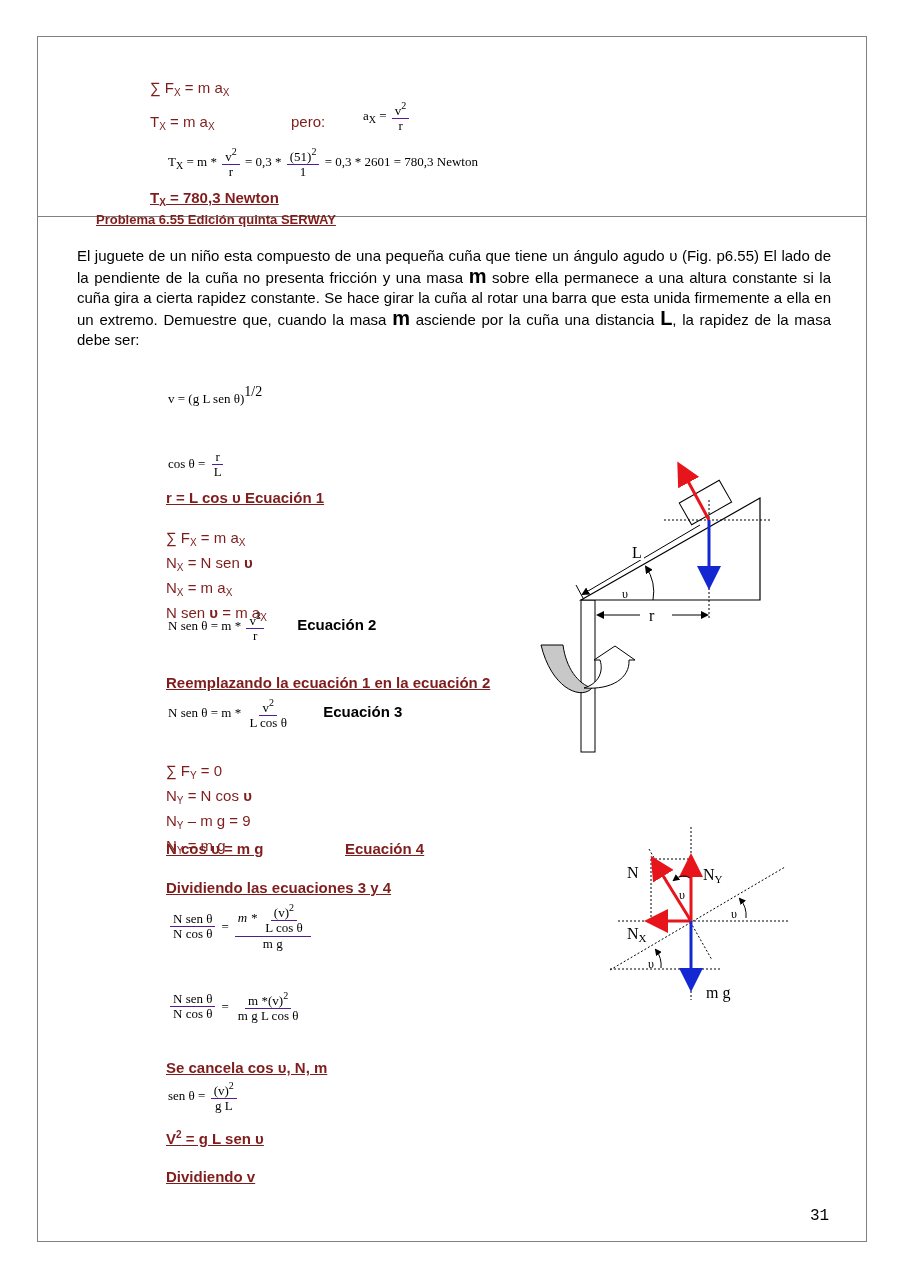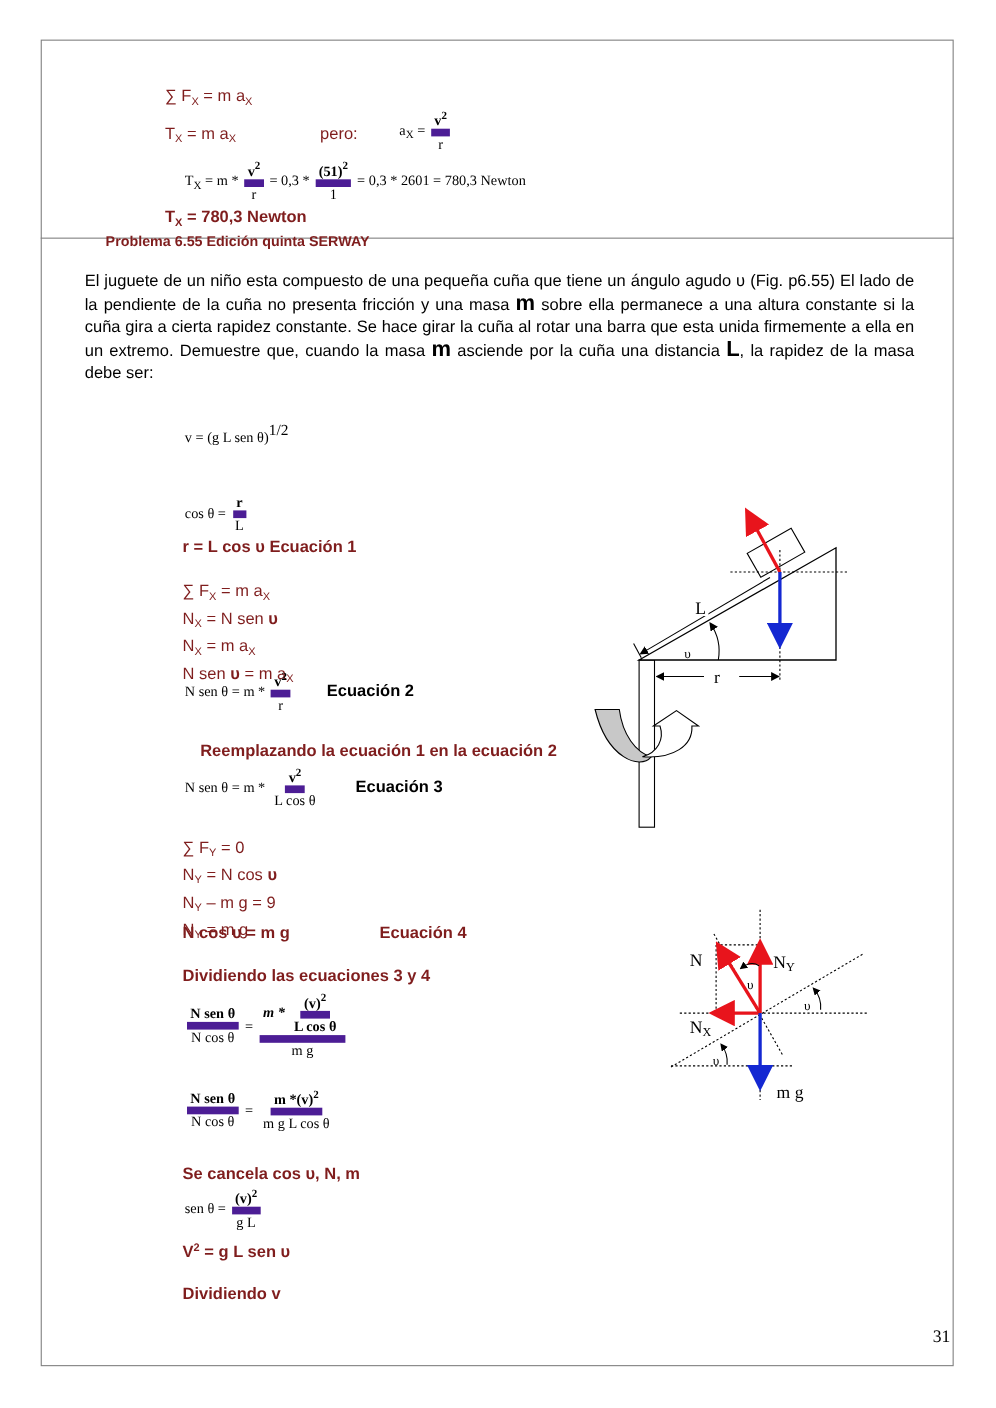--- a/index.html
+++ b/index.html
@@ -4,35 +4,35 @@
   <style>
     html, body { margin: 0; padding: 0; background: #ffffff; }
     body { width: 905px; height: 1280px; position: relative; overflow: hidden; }
     .page-frame {
       position: absolute; left: 37px; top: 36px; width: 830px; height: 1206px;
       border: 1.5px solid #808080; box-sizing: border-box;
     }
     .divider { position: absolute; left: 37px; top: 216px; width: 830px; height: 0; border-top: 1.5px solid #808080; }
     .sans { font-family: "Liberation Sans", sans-serif; font-size: 15px; color: #7f1d1d; }
     .abs { position: absolute; white-space: nowrap; }
-    .b { font-weight: bold; }
+    .b { font-weight: bold; text-decoration: underline; }
     sub.s { font-size: 10px; vertical-align: -3px; }
     sup.s { font-size: 10px; vertical-align: 6px; }
     .frac { display: inline-flex; flex-direction: column; align-items: center; vertical-align: middle; margin: 0 2px; }
-    .frac .num { border-bottom: 7px solid #4c1d95; padding: 0 3px; line-height: 1.1; font-weight: bold; }
+    .frac .num { border-bottom: 1px solid #4c1d95; padding: 0 3px; line-height: 1.1; }
     .frac .den { padding: 0 3px; line-height: 1.15; }
     .eq { font-family: "Liberation Serif", serif; font-size: 13px; }
     .eq .lbl { font-family: "Liberation Sans", sans-serif; font-weight: bold; font-size: 15px; margin-left: 28px; }
     .para {
       position: absolute; left: 77px; top: 246px; width: 754px;
       font-family: "Liberation Sans", sans-serif; font-size: 15px; line-height: 20px;
       text-align: justify; color: #000;
     }
     .bigm { font-weight: bold; font-size: 20px; }
-    .page-number { position: absolute; left: 810px; top: 1207px; font-family: Liberation Serif, serif; font-size: 16px; margin-left: 38px; }
+    .page-number { position: absolute; left: 810px; top: 1207px; font-family: Liberation Mono, monospace; font-size: 16px; }
     svg text { font-family: "Liberation Serif", serif; }
   </style>
 </head>
 <body>
 
 <div class="page-frame"></div>
 <div class="divider"></div>
 
 <div class="abs sans" style="left:150px; top:79px;">
   <span>∑ F</span><sub class="s">X</sub><span> = m a</span><sub class="s">X</sub>
@@ -92,21 +92,21 @@
 
 <div class="abs eq" style="left:168px; top:610px;">
   <span>N  sen θ  = m  * </span>
   <span class="frac">
       <span class="num"><span>v</span><sup class="s">2</sup></span>
       <span class="den">r</span>
     </span>
   <span class="lbl">Ecuación 2</span>
 </div>
 
-<div class="abs sans b" style="left:166px; top:674px;margin-left:16px;">Reemplazando la ecuación 1 en la ecuación 2</div>
+<div class="abs sans b" style="left:166px; top:674px;">Reemplazando la ecuación 1 en la ecuación 2</div>
 <div class="abs eq" style="left:168px; top:697px;">
   <span>N  sen θ  = m  * </span>
   <span class="frac">
       <span class="num"><span>v</span><sup class="s">2</sup></span>
       <span class="den">L  cos θ</span>
     </span>
   <span class="lbl">Ecuación 3</span>
 </div>
 
 <div class="abs sans" style="left:166px; top:761px; line-height:20px;">

